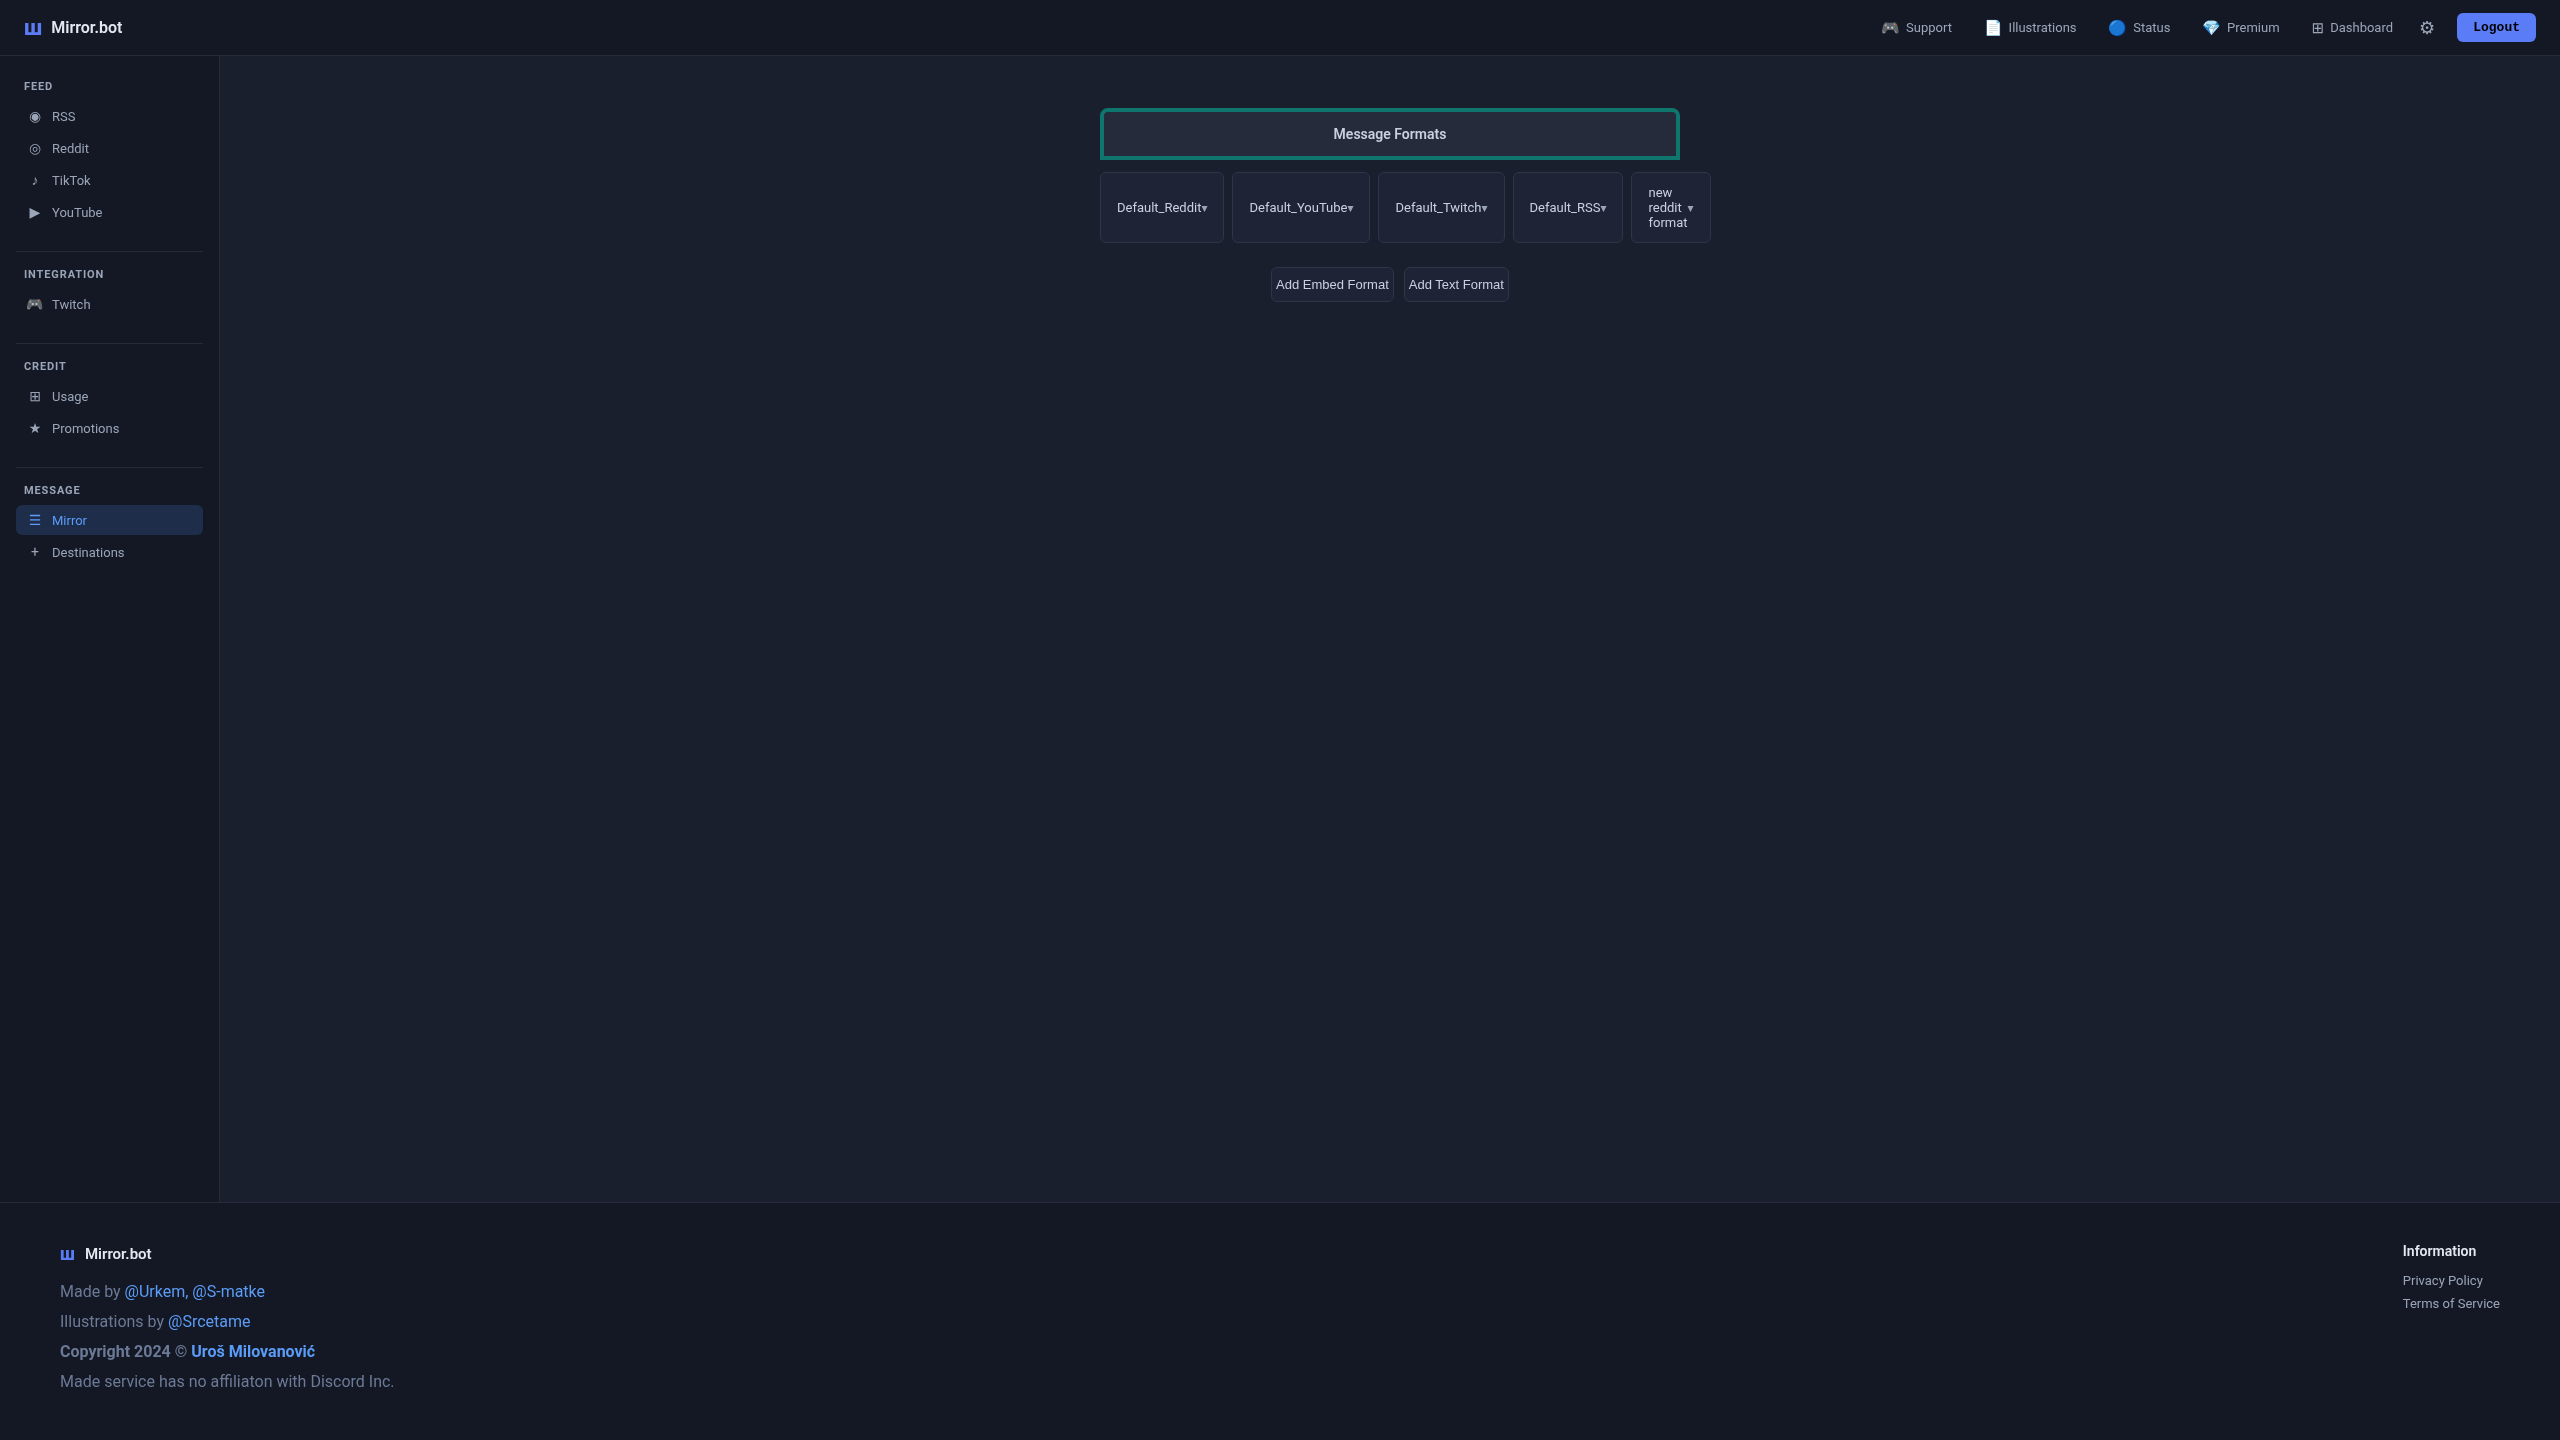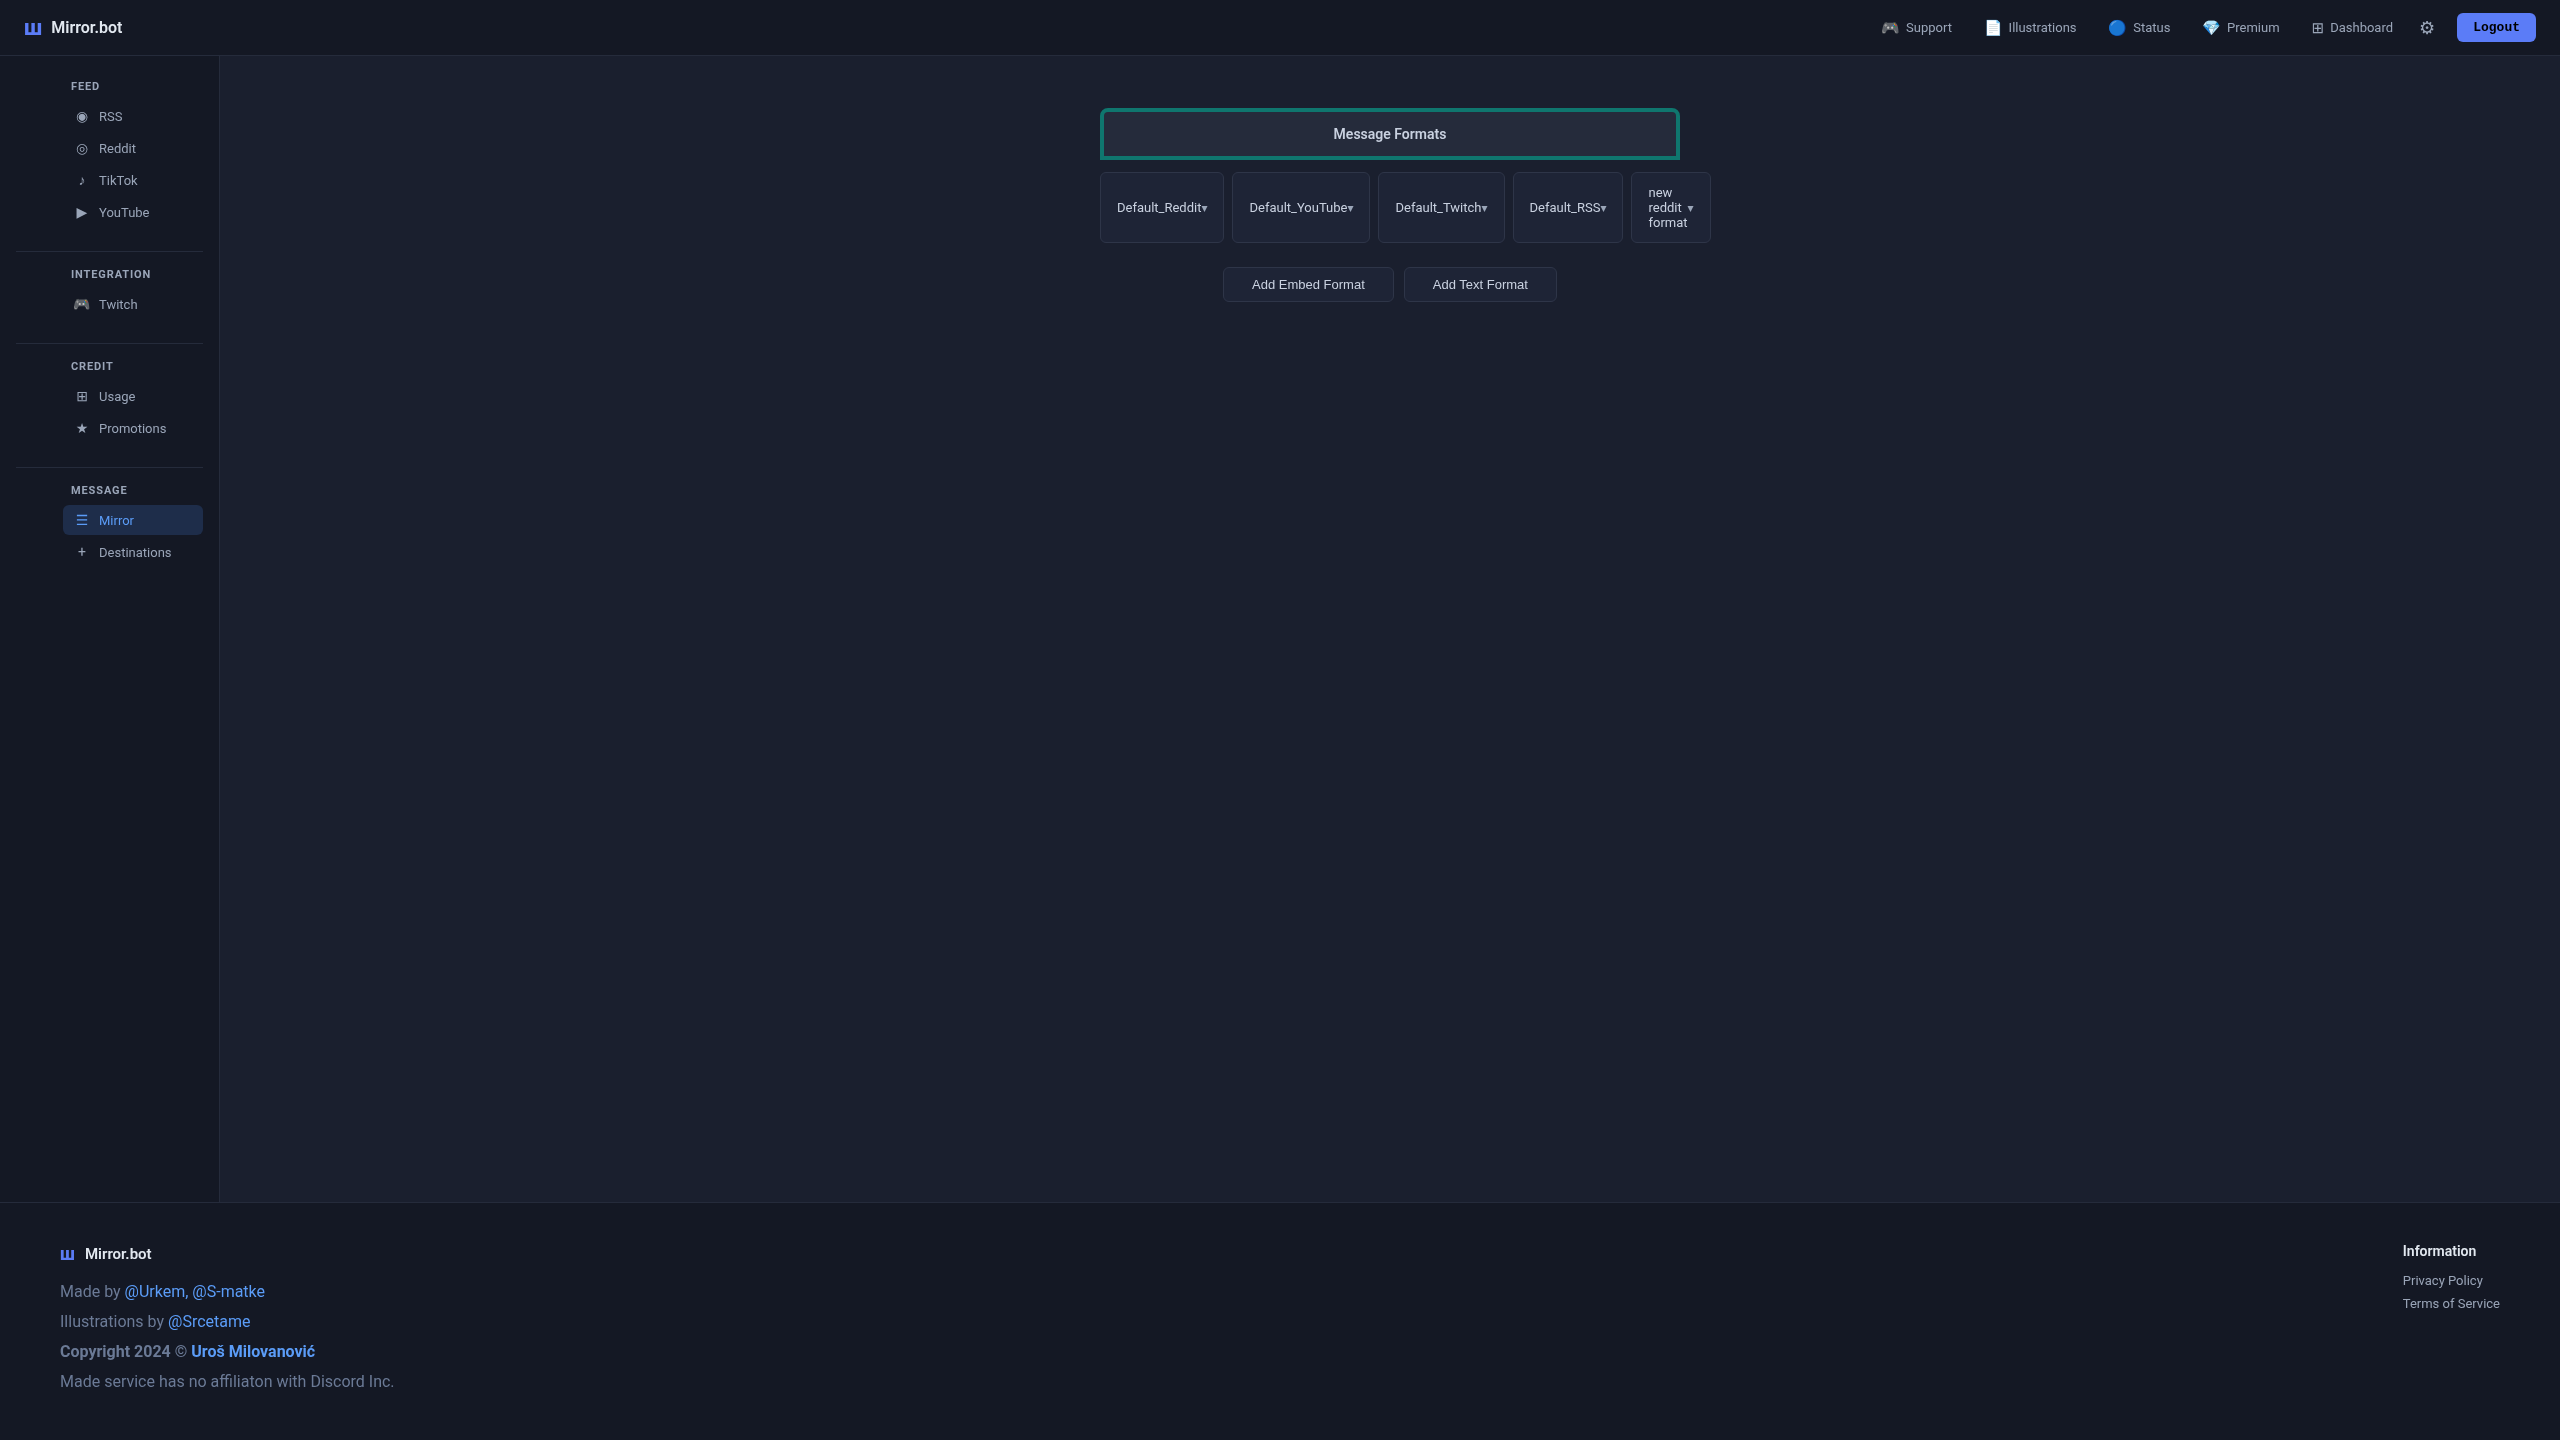--- a/index.html
+++ b/index.html
@@ -89,21 +89,20 @@
     
     sidebar, .sidebar {
       width: 220px;
       background: #141824;
       padding: 24px 16px;
       border-right: 1px solid #252b3b;
       flex-shrink: 0;
     }
     .sidebar-section {
       margin-bottom: 24px;
-      margin-left: 47px;
     }
     .sidebar-section-title {
       color: #9aa5b8;
       font-size: 11px;
       font-weight: 700;
       text-transform: uppercase;
       letter-spacing: 0.08em;
       margin-bottom: 8px;
       padding: 0 8px;
     }
@@ -175,21 +174,21 @@
     .action-buttons {
       display: flex;
       gap: 10px;
       margin-top: 24px;
       justify-content: center;
     }
     .add-btn {
       background: #1e2436;
       border: 1px solid #2e3548;
       color: #c9d1e0;
-      padding: 9px 28px;
+      padding: 9px 4px;
       border-radius: 6px;
       font-size: 13px;
       cursor: pointer;
     }
 
     
     footer {
       background: #141824;
       border-top: 1px solid #252b3b;
       padding: 40px 60px;

